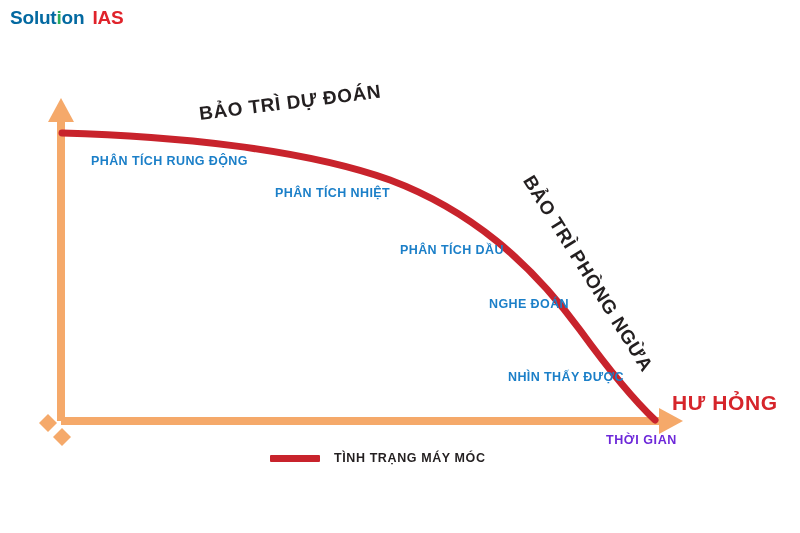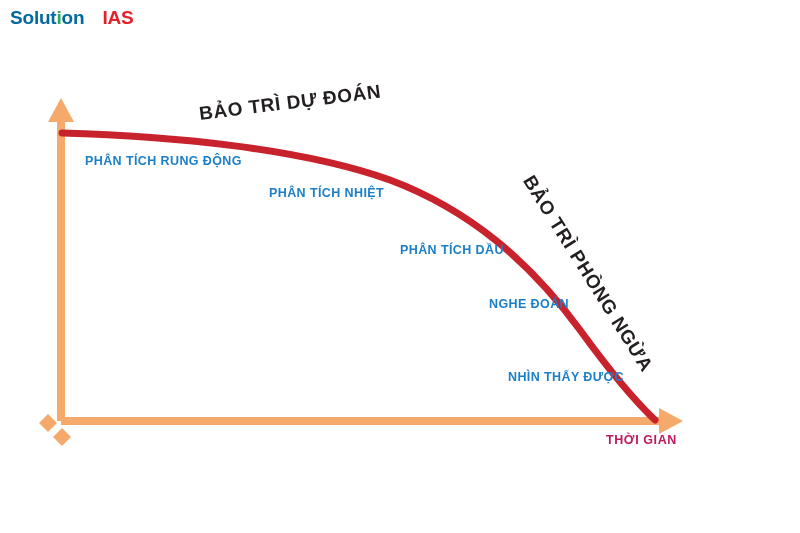--- a/index.html
+++ b/index.html
@@ -21,21 +21,21 @@
     left: 10px;
     top: 8px;
     font-size: 19px;
     font-weight: bold;
     letter-spacing: -0.2px;
     white-space: nowrap;
     line-height: 1;
   }
   #brand .b-solution { color: #0369a1; }
   #brand .b-dot-i    { color: #2bab5a; }
-  #brand .b-ias      { color: #e0232b; margin-left: 18px; }
+  #brand .b-ias      { color: #e0232b; margin-left: 8px; }
 
   
   #chart-area {
     position: absolute;
     left: 0;
     top: 0;
     width: 800px;
     height: 533px;
   }
   #chart-svg {
@@ -65,21 +65,21 @@
   
   .zone-label {
     color: #231f20;
     font-size: 19px;
     letter-spacing: 0.6px;
     font-weight: bold;
   }
 
   
   .axis-label {
-    color: #be185d;
+    color: #6d28d9;
     font-size: 12.5px;
     letter-spacing: 0.6px;
     font-weight: bold;
     text-align: center;
   }
 
   
   .failure-label {
     color: #d6252b;
     font-size: 21px;
@@ -135,27 +135,32 @@
     <path d="M 62 133
              C 170 136, 300 148, 390 180
              C 470 210, 530 262, 580 330
              C 612 374, 638 404, 655 420" fill="none" stroke="#c8232c" stroke-width="7" stroke-linecap="round"></path>
   </svg>
 
   <div class="lbl zone-label" style="left:198px; top:104px; transform: rotate(-7deg); transform-origin: left top;">BẢO TRÌ DỰ ĐOÁN</div>
 
   <div class="lbl zone-label" style="left:536px; top:172px; transform: rotate(58deg); transform-origin: left top;">BẢO TRÌ PHÒNG NGỪA</div>
 
-  <div class="lbl stage-label" style="left:85px; top:155px;text-align:center;">PHÂN TÍCH RUNG ĐỘNG</div>
+  <div class="lbl stage-label" style="left:91px; top:155px;text-align:center;">PHÂN TÍCH RUNG ĐỘNG</div>
 
-  <div class="lbl stage-label" style="left:269px; top:187px;">PHÂN TÍCH NHIỆT</div>
+  <div class="lbl stage-label" style="left:275px; top:187px;">PHÂN TÍCH NHIỆT</div>
 
   <div class="lbl stage-label" style="left:400px; top:244px;">PHÂN TÍCH DẦU</div>
 
   <div class="lbl stage-label" style="left:489px; top:298px;">NGHE ĐOÁN</div>
 
   <div class="lbl stage-label" style="left:508px; top:371px;">NHÌN THẤY ĐƯỢC</div>
 
+  <div class="lbl failure-label" style="left:672px; top:392px;">HƯ HỎNG</div>
 
   <div class="lbl axis-label" style="left:606px; top:434px;">THỜI GIAN</div>
 
+  <div id="legend">
+    <div id="legend-swatch"></div>
+    <div id="legend-text">TÌNH TRẠNG MÁY MÓC</div>
+  </div>
 
 </div>
 
 </body></html>

